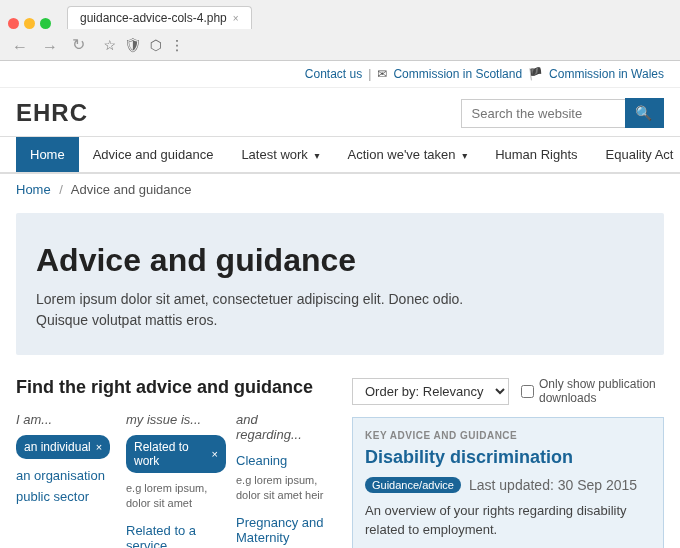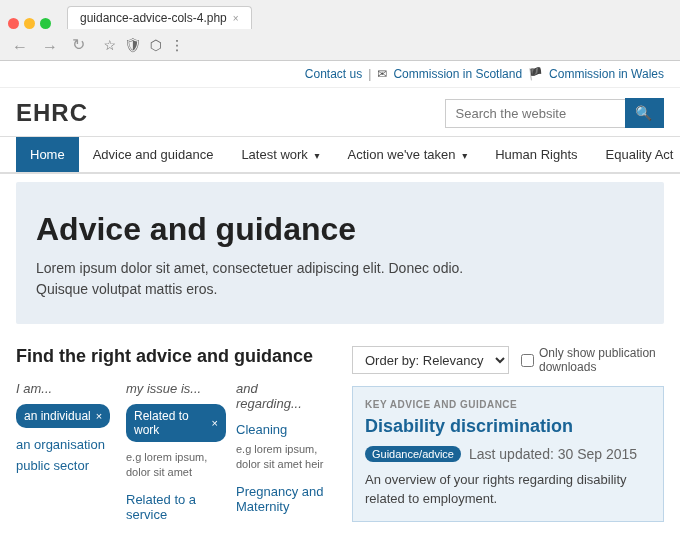--- a/index.html
+++ b/index.html
@@ -26,21 +26,21 @@
 
     
     .utility-bar { background: #fff; padding: 6px 16px; text-align: right; font-size: 12px; color: #555; border-bottom: 1px solid #eee; display: flex; justify-content: flex-end; align-items: center; gap: 6px; }
     .utility-bar a { color: #1a6496; text-decoration: none; }
     .utility-bar .sep { color: #999; }
 
     
     .site-header { padding: 10px 16px 8px; border-bottom: 1px solid #ddd; display: flex; justify-content: space-between; align-items: center; }
     .site-logo { font-size: 24px; font-weight: bold; color: #333; letter-spacing: 1px; }
     .search-form { display: flex; align-items: center; }
-    .search-input { border: 1px solid #ccc; padding: 6px 10px; font-size: 13px; width: 180px; border-right: none; }
+    .search-input { border: 1px solid #ccc; padding: 6px 10px; font-size: 13px; width: 164px; border-right: none; }
     .search-btn { background: #1a6496; border: 1px solid #1a6496; color: #fff; padding: 6px 10px; cursor: pointer; font-size: 14px; }
 
     
     .main-nav { background: #fff; border-bottom: 2px solid #ddd; padding: 0 16px; }
     .nav-list { display: flex; list-style: none; gap: 0; }
     .nav-item { padding: 10px 14px; font-size: 13px; color: #333; cursor: pointer; white-space: nowrap; }
     .nav-item.active { background: #1a6496; color: #fff; }
     .nav-item .caret { font-size: 10px; margin-left: 3px; }
 
     
@@ -52,21 +52,21 @@
     .hero-section { background: #e8eef4; padding: 28px 20px 24px; margin: 8px 16px; border-radius: 2px; }
     .hero-title { font-size: 32px; font-weight: bold; color: #222; margin-bottom: 10px; line-height: 1.2; }
     .hero-desc { font-size: 14px; color: #444; line-height: 1.5; }
     .filter-title { font-size: 18px; font-weight: bold; color: #222; margin-bottom: 14px; }
     .filter-col-label { font-size: 13px; color: #555; margin-bottom: 8px; font-style: italic; }
     .filter-tag { display: inline-flex; align-items: center; gap: 5px; background: #1a6496; color: #fff; padding: 5px 8px; font-size: 12px; border-radius: 10px; margin-bottom: 6px; cursor: pointer; }
     .filter-tag .x { font-size: 11px; cursor: pointer; }
     .filter-link { display: block; color: #1a6496; font-size: 13px; text-decoration: none; padding: 3px 0; cursor: pointer; }
     .filter-sub { font-size: 11px; color: #666; margin-top: 2px; line-height: 1.3; }
     .filter-item { margin-bottom: 10px; }
-    .results-controls { display: flex; gap: 12px; margin-bottom: 12px; }
+    .results-controls { display: flex; align-items: center; gap: 12px; margin-bottom: 12px; }
     .results-select { border: 1px solid #ccc; padding: 4px 8px; font-size: 13px; color: #333; background: #fff; cursor: pointer; }
     .results-checkbox-label { display: flex; align-items: center; gap: 5px; font-size: 12px; color: #555; cursor: pointer; }
 
     
     .main-content { display: flex; gap: 16px; padding: 14px 16px; }
     .left-filters { flex: 0 0 320px; }
     .right-results { flex: 1; }
 
     
     .result-card { border: 1px solid #ddd; padding: 12px; margin-bottom: 12px; background: #fff; }
@@ -137,20 +137,25 @@
       <li class="nav-item active">Home</li>
       <li class="nav-item">Advice and guidance</li>
       <li class="nav-item">Latest work <span class="caret">▾</span></li>
       <li class="nav-item">Action we've taken <span class="caret">▾</span></li>
       <li class="nav-item">Human Rights</li>
       <li class="nav-item">Equality Act</li>
 
     </ul>
   </nav>
 
+  <div class="breadcrumb">
+    <a href="#">Home</a>
+    <span class="sep">/</span>
+    <span>Advice and guidance</span>
+  </div>
 
   <div class="hero-section">
     <h1 class="hero-title">Advice and guidance</h1>
     <p class="hero-desc">Lorem ipsum dolor sit amet, consectetuer adipiscing elit. Donec odio.<br>Quisque volutpat mattis eros.</p>
   </div>
 
   <div class="main-content">
 
     <div class="left-filters">
       <h2 class="filter-title">Find the right advice and guidance</h2>

